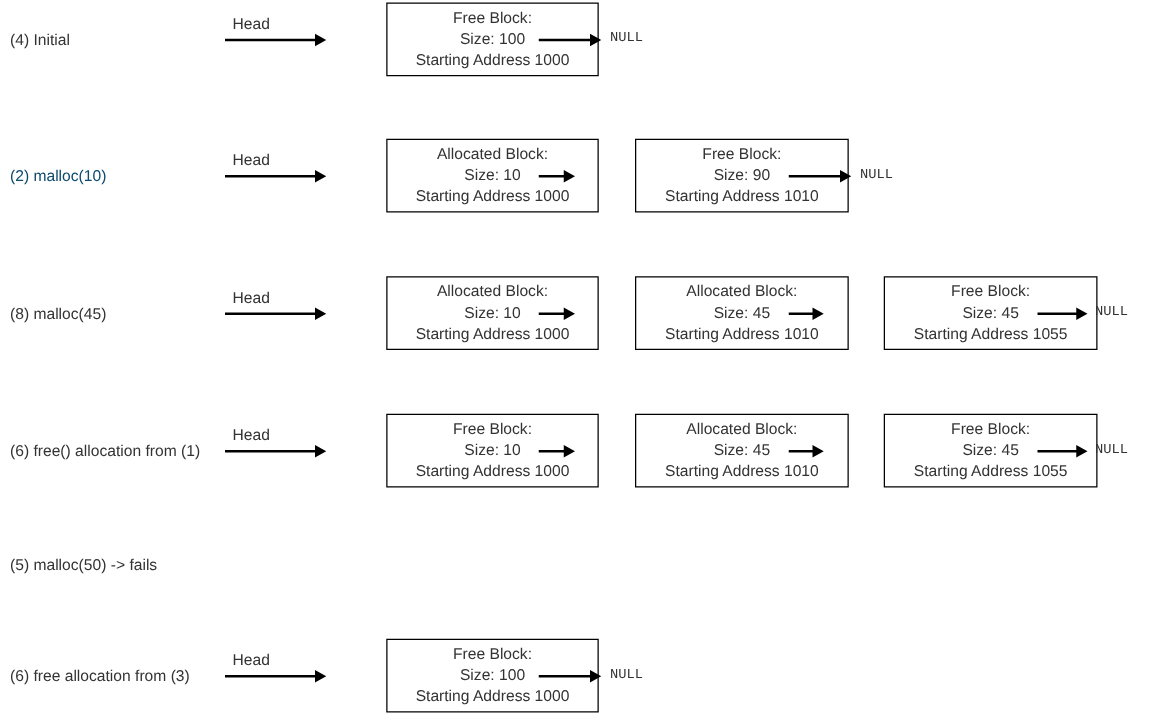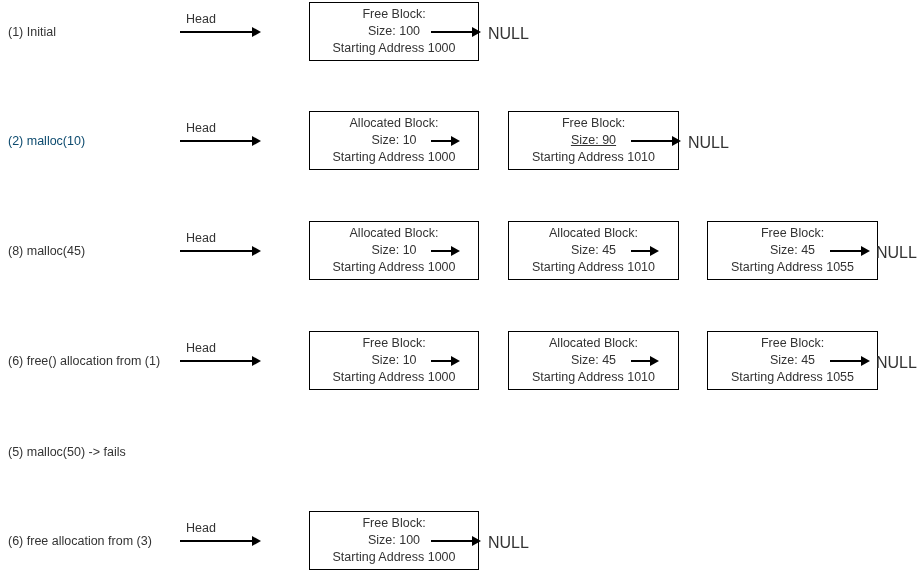--- a/index.html
+++ b/index.html
@@ -24,24 +24,25 @@
   }
   .head-label {
     position: absolute;
     font-size: 12.5px;
     color: #333333;
     white-space: nowrap;
     line-height: 1;
   }
   .null-label {
     position: absolute;
-    font-size: 16px;
+    font-size: 11px;
     color: #333333;
     white-space: nowrap;
     line-height: 1;
+    font-family: Liberation Mono, monospace;
   }
   .block {
     position: absolute;
     box-sizing: border-box;
     border: 1.6px solid #000000;
     background: #ffffff;
     display: flex;
     flex-direction: column;
     align-items: center;
     justify-content: center;
@@ -72,21 +73,21 @@
     height: 0;
     border-top: 5.2px solid transparent;
     border-bottom: 5.2px solid transparent;
     border-left: 9px solid #000000;
   }
 </style>
 </head>
 <body>
 
 <div id="canvas" style="background: rgb(255, 255, 255);">
-    <div class="step-label" style="left: 8px; top: 26px; color: rgb(51, 51, 51);">(1) Initial</div>
+    <div class="step-label" style="left: 8px; top: 26px; color: rgb(51, 51, 51);">(4) Initial</div>
     <div class="arrow" style="left: 180px; top: 31px; width: 81px;">
       <div class="shaft" style="width: 73px;"></div>
       <div class="head" style="left: 72px;"></div>
     </div>
     <div class="head-label" style="left: 186px; top: 13px; color: rgb(51, 51, 51);">Head</div>
     <div class="block" style="left: 261px; top: 2px; width: 170px; height: 59px; border-color: rgb(0, 0, 0);">
       <div class="block-line" style="color: rgb(51, 51, 51);">Free Block:</div>
       <div class="block-line" style="color: rgb(51, 51, 51);">Size: 100</div>
       <div class="block-line" style="color: rgb(51, 51, 51);">Starting Address 1000</div>
     </div>
@@ -101,21 +102,21 @@
       <div class="head" style="left: 72px;"></div>
     </div>
     <div class="head-label" style="left: 186px; top: 122px; color: rgb(51, 51, 51);">Head</div>
     <div class="block" style="left: 261px; top: 111px; width: 170px; height: 59px; border-color: rgb(0, 0, 0);">
       <div class="block-line" style="color: rgb(51, 51, 51);">Allocated Block:</div>
       <div class="block-line" style="color: rgb(51, 51, 51);">Size: 10</div>
       <div class="block-line" style="color: rgb(51, 51, 51);">Starting Address 1000</div>
     </div>
     <div class="block" style="left: 460px; top: 111px; width: 171px; height: 59px; border-color: rgb(0, 0, 0);">
       <div class="block-line" style="color: rgb(51, 51, 51);">Free Block:</div>
-      <div class="block-line" style="color: rgb(51, 51, 51); text-decoration: underline;">Size: 90</div>
+      <div class="block-line" style="color: rgb(51, 51, 51);">Size: 90</div>
       <div class="block-line" style="color: rgb(51, 51, 51);">Starting Address 1010</div>
     </div>
     <div class="arrow" style="left: 431px; top: 140px; width: 29px;">
       <div class="shaft" style="width: 21px;"></div>
       <div class="head" style="left: 20px;"></div>
     </div>
     <div class="arrow" style="left: 631px; top: 140px; width: 50px;">
       <div class="shaft" style="width: 42px;"></div>
       <div class="head" style="left: 41px;"></div>
     </div>

